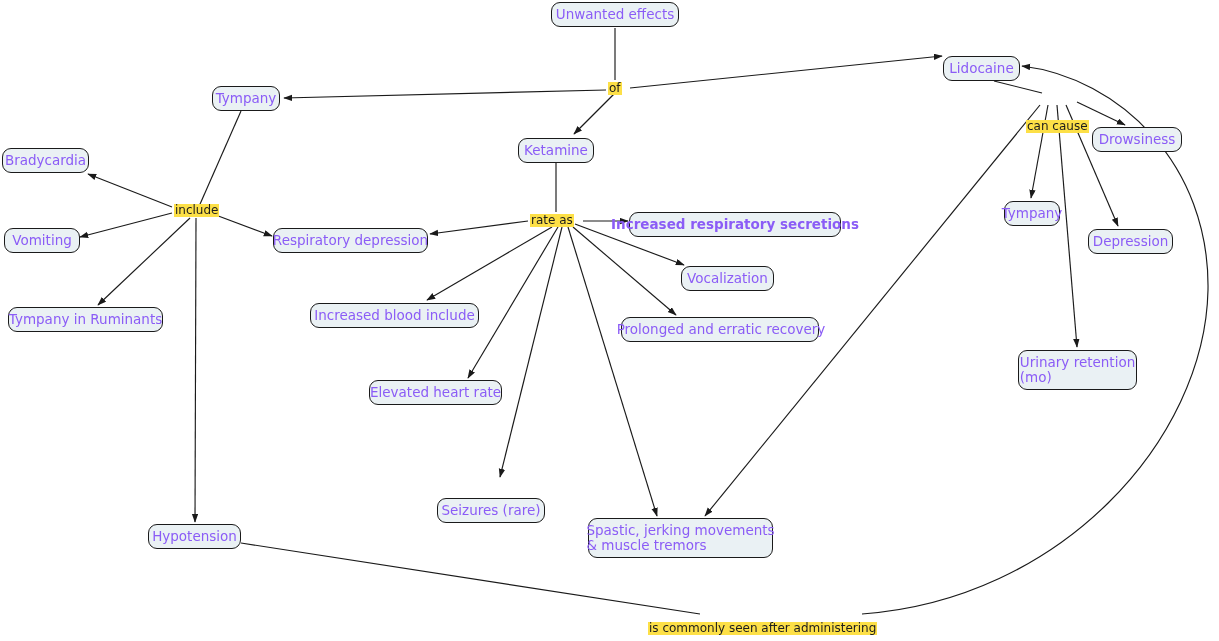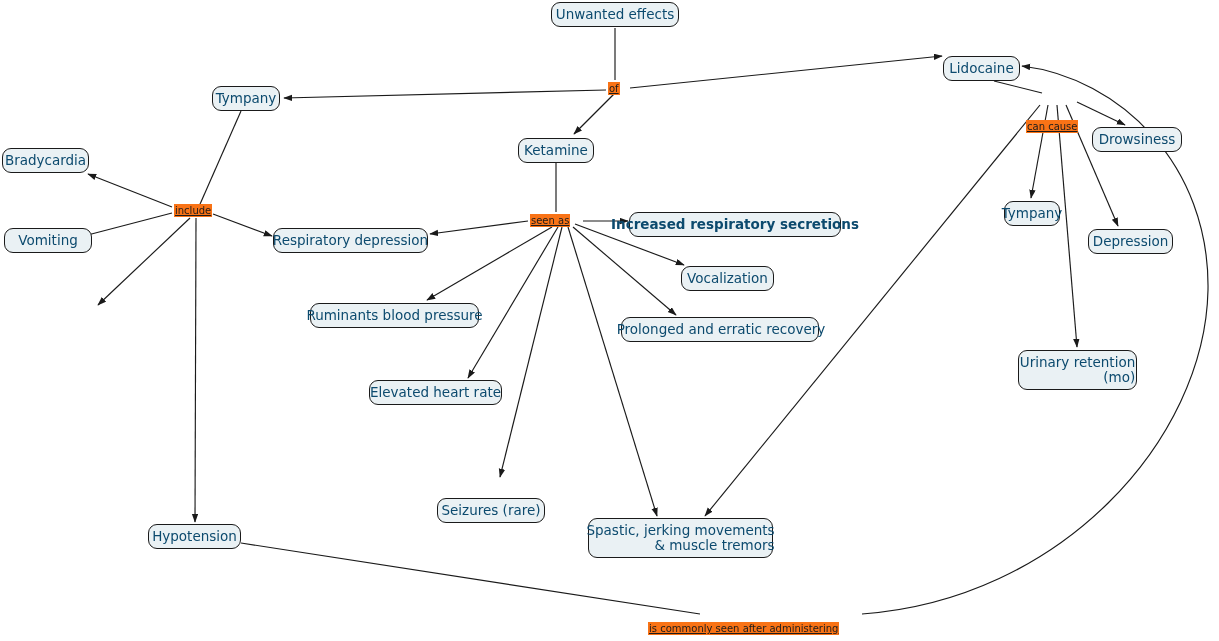--- a/index.html
+++ b/index.html
@@ -24,41 +24,40 @@
     top: 0;
     width: 1219px;
     height: 641px;
   }
   .node {
     position: absolute;
     box-sizing: border-box;
     background: #eaf1f4;
     border: 1.3px solid #1a1a1a;
     border-radius: 9px;
-    color: #0c4a6e;
+    color: #8b5cf6;
     font-size: 13.5px;
     line-height: 15px;
     display: flex;
     align-items: center;
     justify-content: center;
-    text-align: right;
+    text-align: left;
     white-space: pre;
     padding: 0 9px;
     z-index: 5;
   }
   .link-label {
     position: absolute;
-    font-size: 10px;
+    font-size: 12px;
     color: #1c1c1c;
-    background: #f97316;
+    background: #fde047;
     white-space: nowrap;
     line-height: 13px;
     padding: 0 1px;
     z-index: 6;
-    text-decoration: underline;
   }
 </style>
 </head>
 <body>
 
 <div id="canvas">
 
   <svg id="edge-layer" viewBox="0 0 1219 641" xmlns="http://www.w3.org/2000/svg">
     <defs>
       <marker id="arrow" markerWidth="10" markerHeight="10" refX="8.2" refY="3.2" orient="auto" markerUnits="userSpaceOnUse">
@@ -127,26 +126,27 @@
   <div class="node" style="left:551px;top:2px;width:128px;height:25px;">Unwanted effects</div>
 
   <div class="node" style="left:212px;top:86px;width:68px;height:25px;">Tympany</div>
 
   <div class="node" style="left:518px;top:138px;width:76px;height:25px;">Ketamine</div>
 
   <div class="node" style="left:943px;top:56px;width:77px;height:25px;">Lidocaine</div>
 
   <div class="node" style="left:2px;top:148px;width:87px;height:25px;">Bradycardia</div>
 
-  <div class="node" style="left:4px;top:228px;width:88px;height:25px;">Vomiting</div>
+  <div class="node" style="left:4px;top:228px;width:76px;height:25px;">Vomiting</div>
 
+  <div class="node" style="left:8px;top:307px;width:155px;height:25px;">Tympany in Ruminants</div>
 
   <div class="node" style="left:273px;top:228px;width:155px;height:25px;">Respiratory depression</div>
 
-  <div class="node" style="left:310px;top:303px;width:169px;height:25px;">Ruminants blood pressure</div>
+  <div class="node" style="left:310px;top:303px;width:169px;height:25px;">Increased blood include</div>
 
   <div class="node" style="left:369px;top:380px;width:133px;height:25px;">Elevated heart rate</div>
 
   <div class="node" style="left:437px;top:498px;width:108px;height:25px;">Seizures (rare)</div>
 
   <div class="node" style="left:629px;top:212px;width:212px;height:25px;font-weight:bold;">Increased respiratory secretions</div>
 
   <div class="node" style="left:681px;top:266px;width:93px;height:25px;">Vocalization</div>
 
   <div class="node" style="left:621px;top:317px;width:198px;height:25px;padding-left:11px;">Prolonged and erratic recovery</div>
@@ -162,19 +162,19 @@
 
   <div class="node" style="left:1088px;top:229px;width:85px;height:25px;">Depression</div>
 
   <div class="node" style="left:1018px;top:350px;width:119px;height:40px;">Urinary retention
 (mo)</div>
 
   <div class="link-label" style="left:608px;top:82px;">of</div>
 
   <div class="link-label" style="left:174px;top:204px;">include</div>
 
-  <div class="link-label" style="left:530px;top:214px;">seen as</div>
+  <div class="link-label" style="left:530px;top:214px;">rate as</div>
 
   <div class="link-label" style="left:1026px;top:96px;margin-top:24px;">can cause</div>
 
   <div class="link-label" style="left:648px;top:622px;">is commonly seen after administering</div>
 
 </div>
 
 </body></html>

